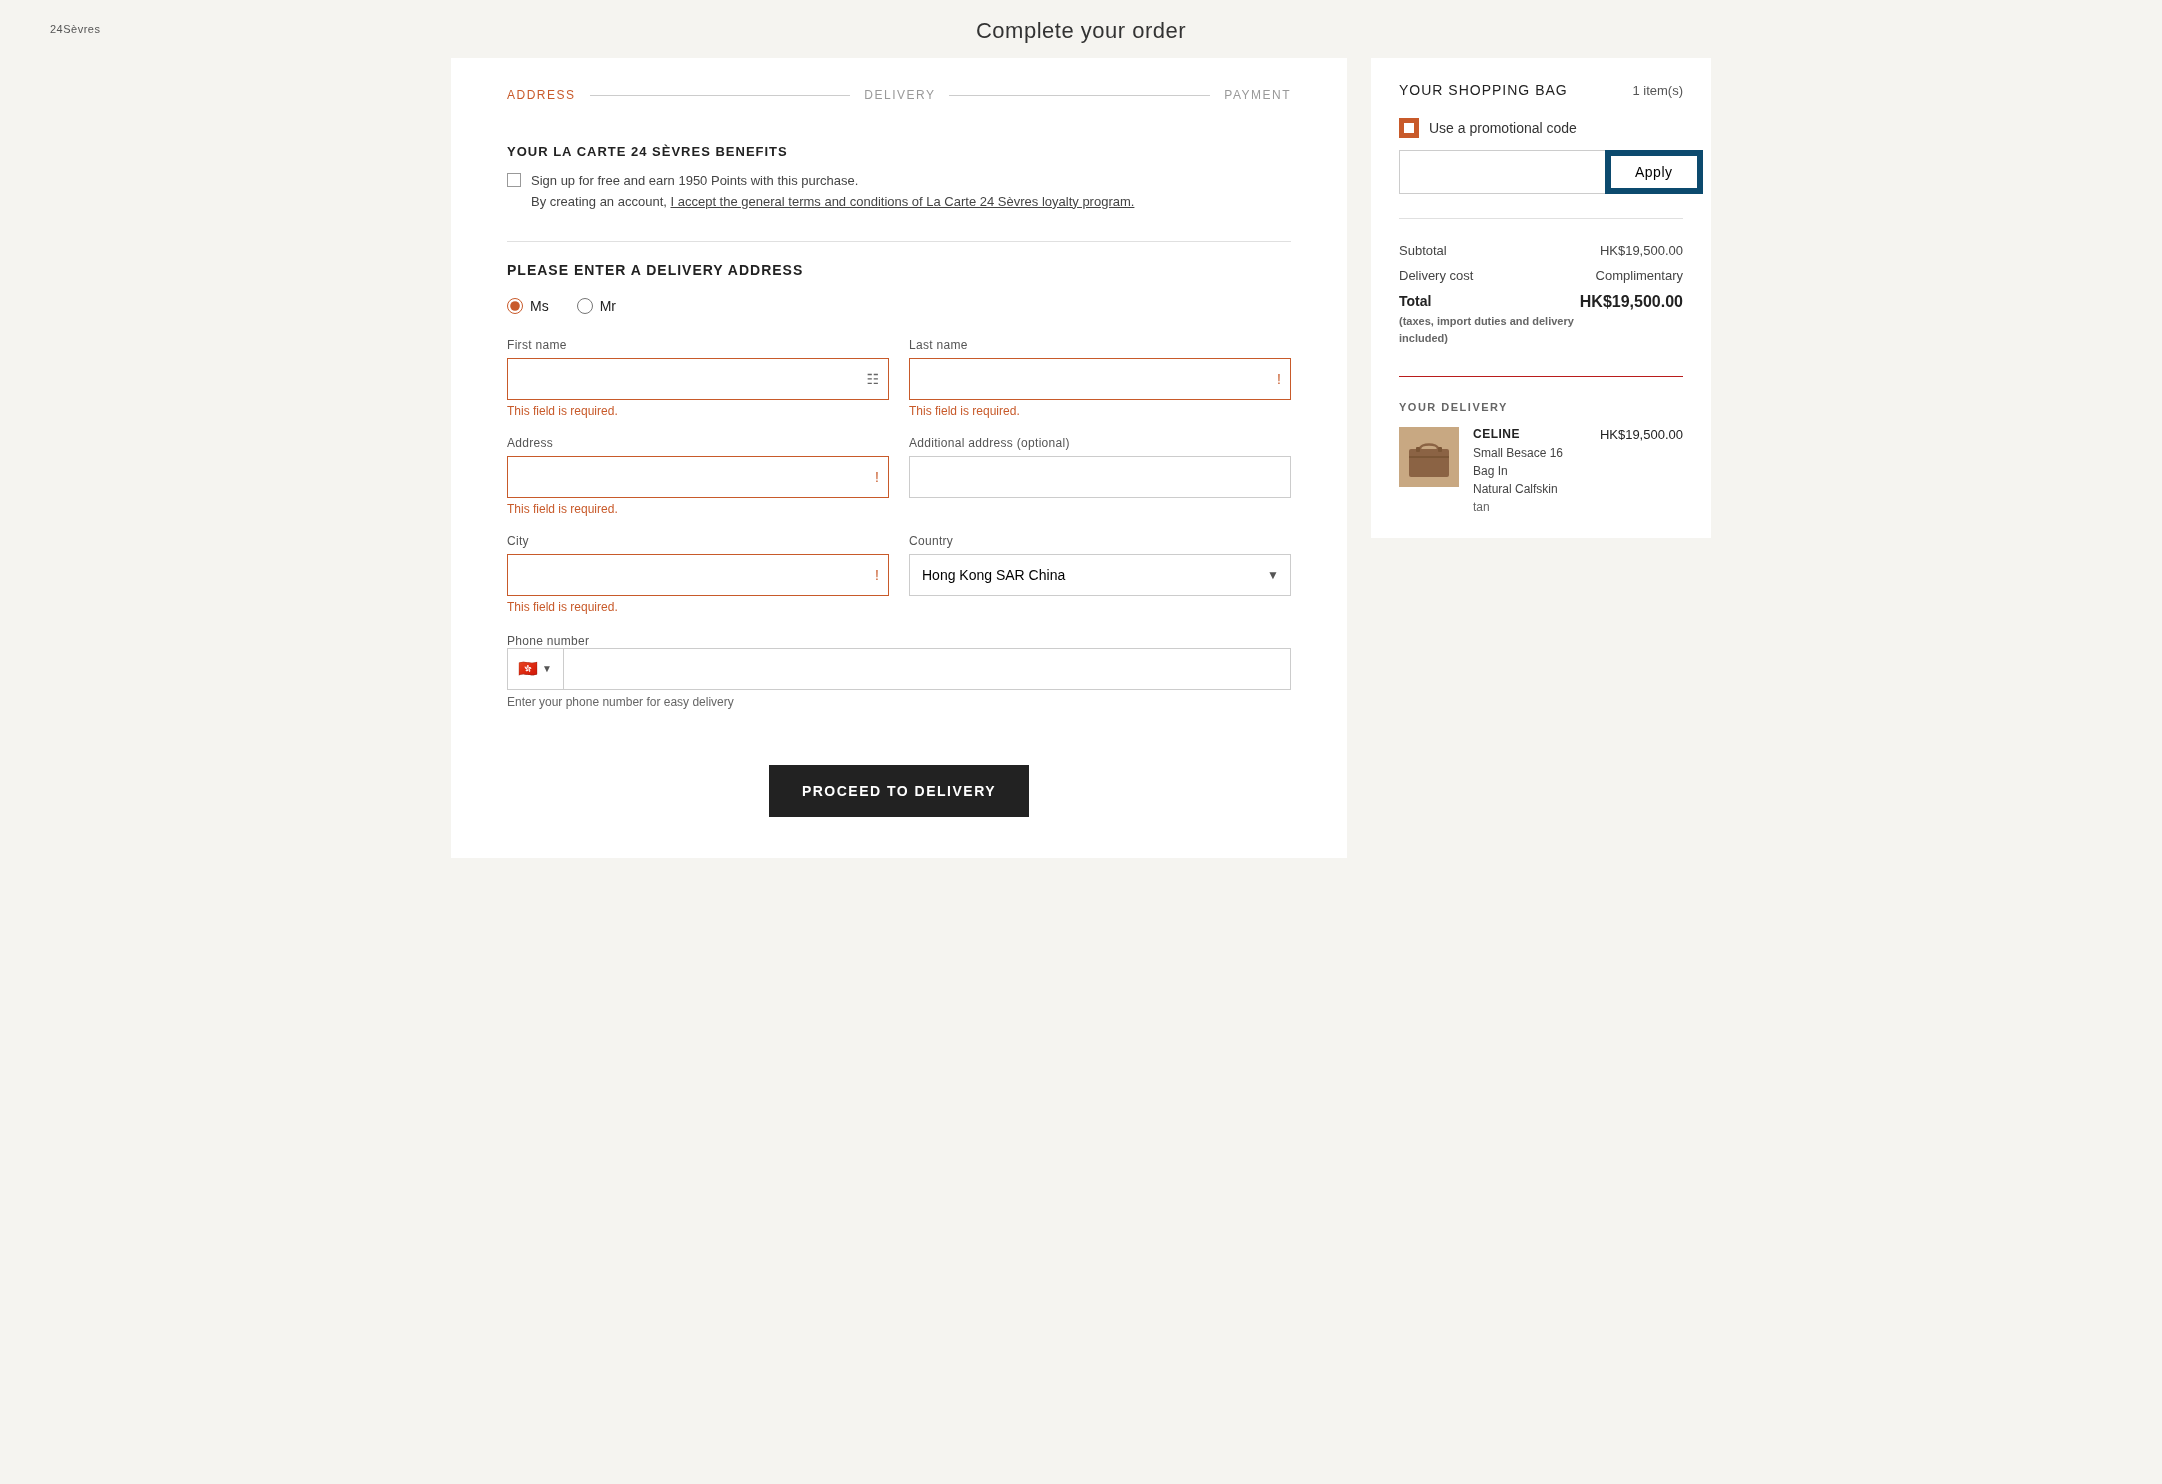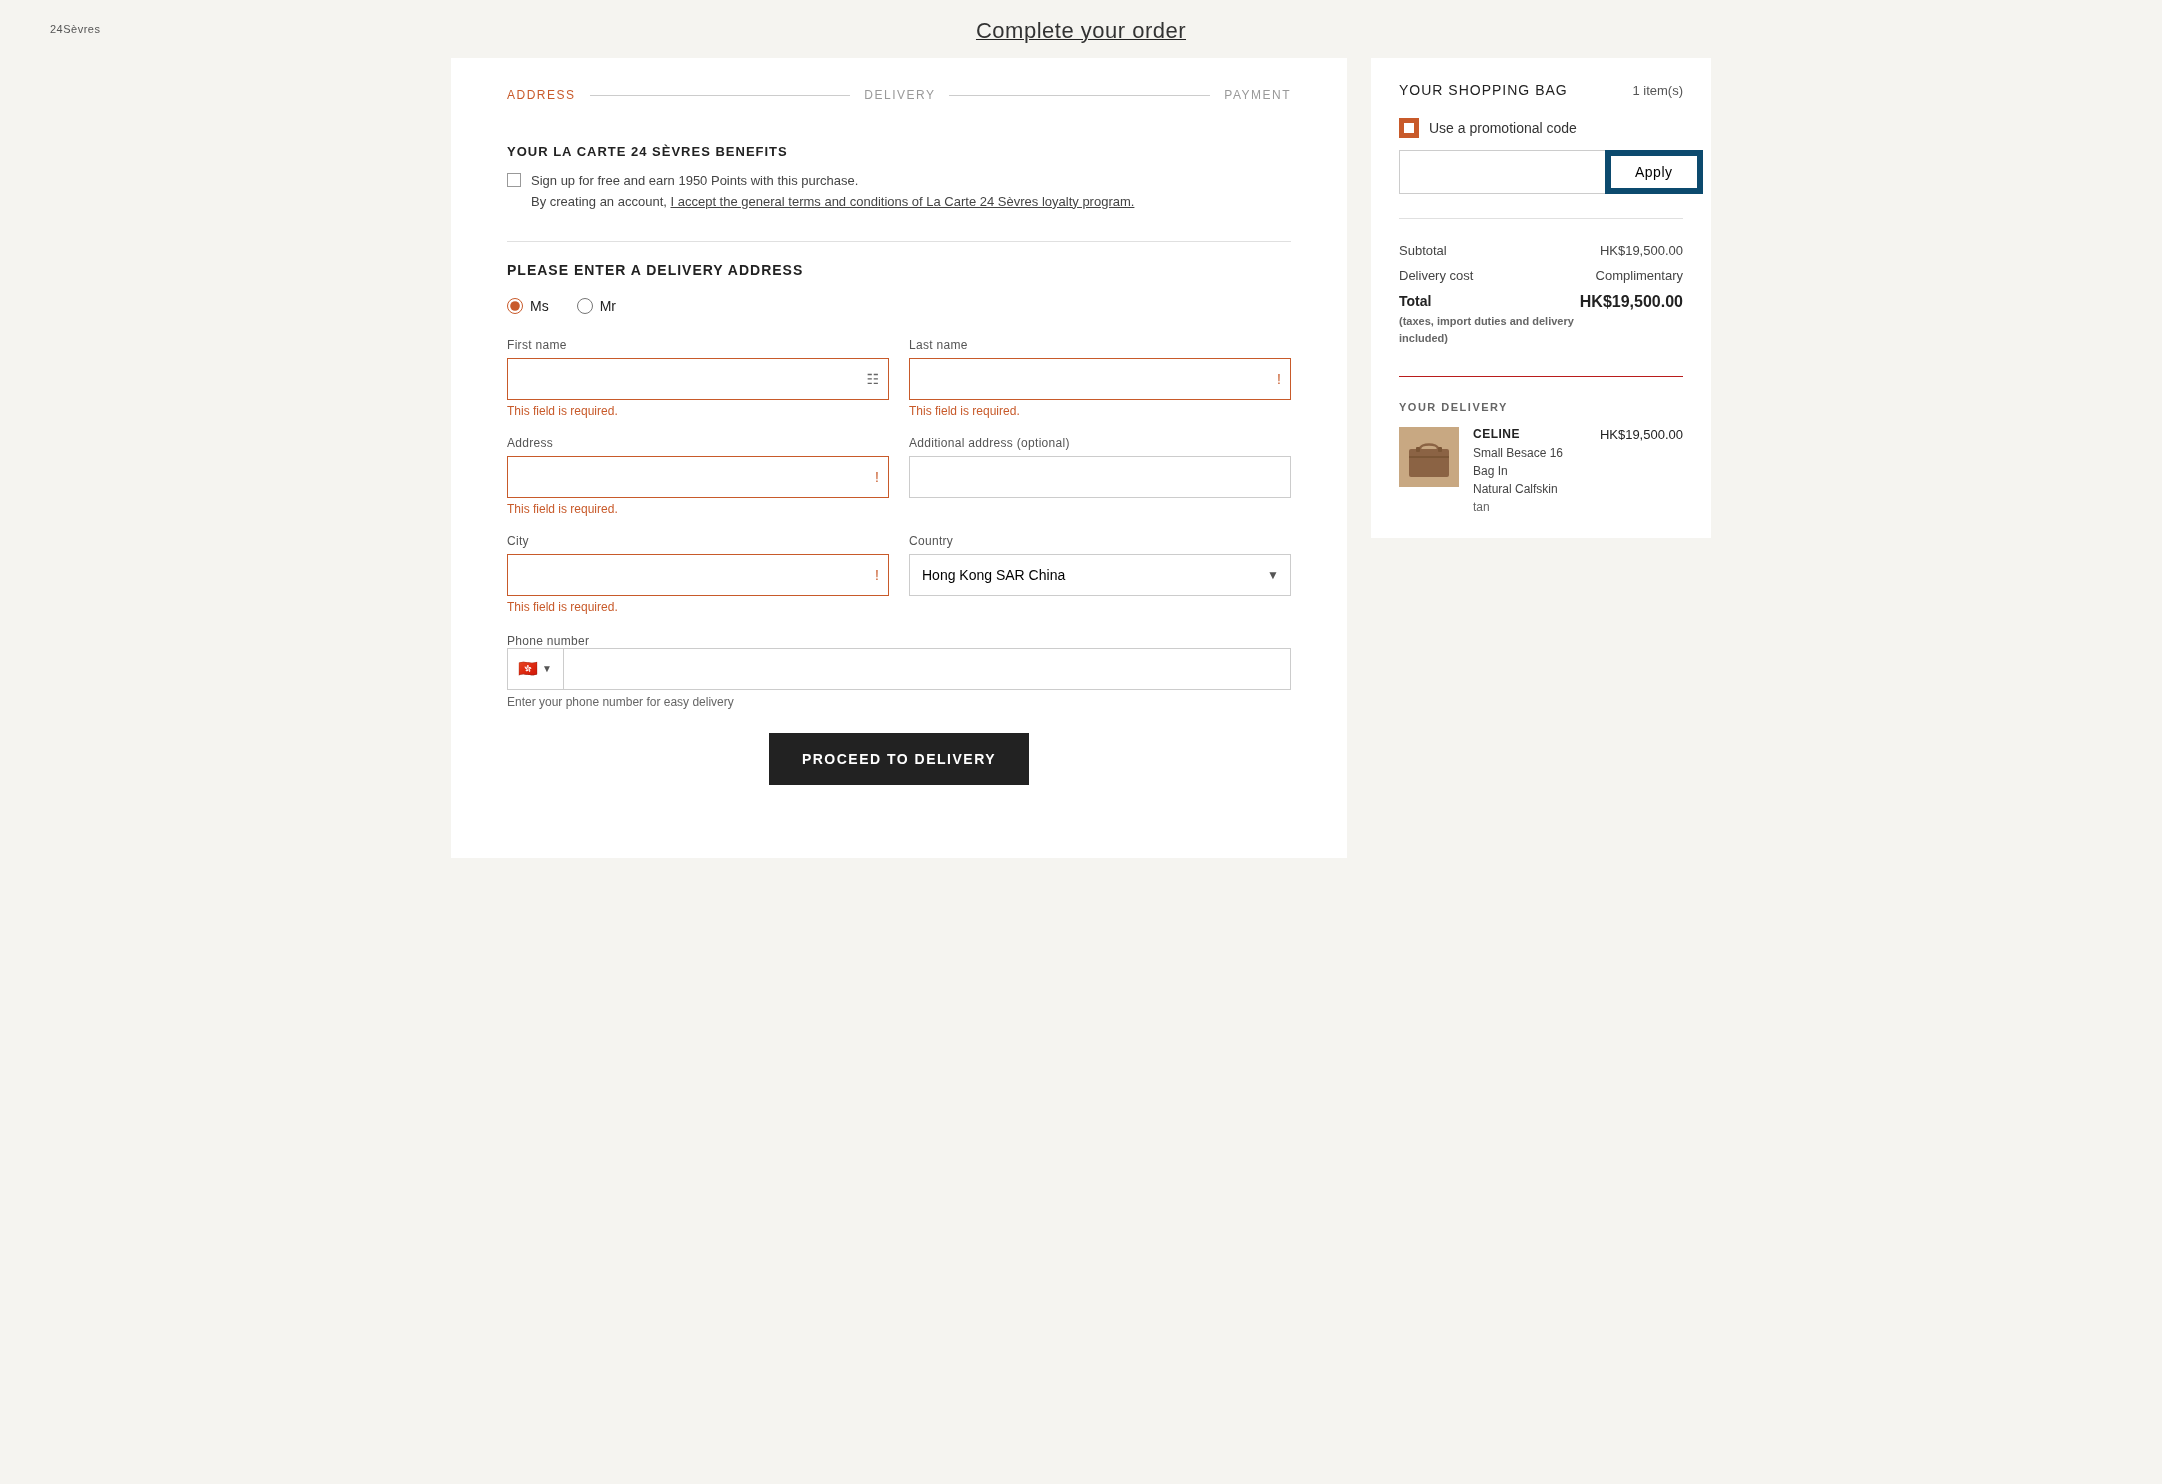--- a/index.html
+++ b/index.html
@@ -7,21 +7,20 @@
       font-family: 'Helvetica Neue', Helvetica, Arial, sans-serif;
       background: #f5f4f0;
       color: #222;
       font-size: 14px;
     }
     .page-header {
       text-align: center;
       padding: 18px 0 14px;
       background: #f5f4f0;
       position: relative;
-      text-decoration: underline;
     }
     .page-header .logo {
       position: absolute;
       left: 50px;
       top: 50%;
       transform: translateY(-50%);
       font-size: 11px;
       color: #555;
       letter-spacing: 0.5px;
     }
@@ -248,21 +247,21 @@
     }
     .phone-hint {
       font-size: 12px;
       color: #666;
       margin-top: 5px;
     }
     
     .proceed-btn {
       display: block;
       width: 260px;
-      margin: 24px auto 0;
+      margin: 56px auto 0;
       background: #222;
       color: #fff;
       border: none;
       padding: 18px 0;
       font-size: 14px;
       font-weight: 700;
       letter-spacing: 1.5px;
       text-transform: uppercase;
       cursor: pointer;
       text-align: center;

